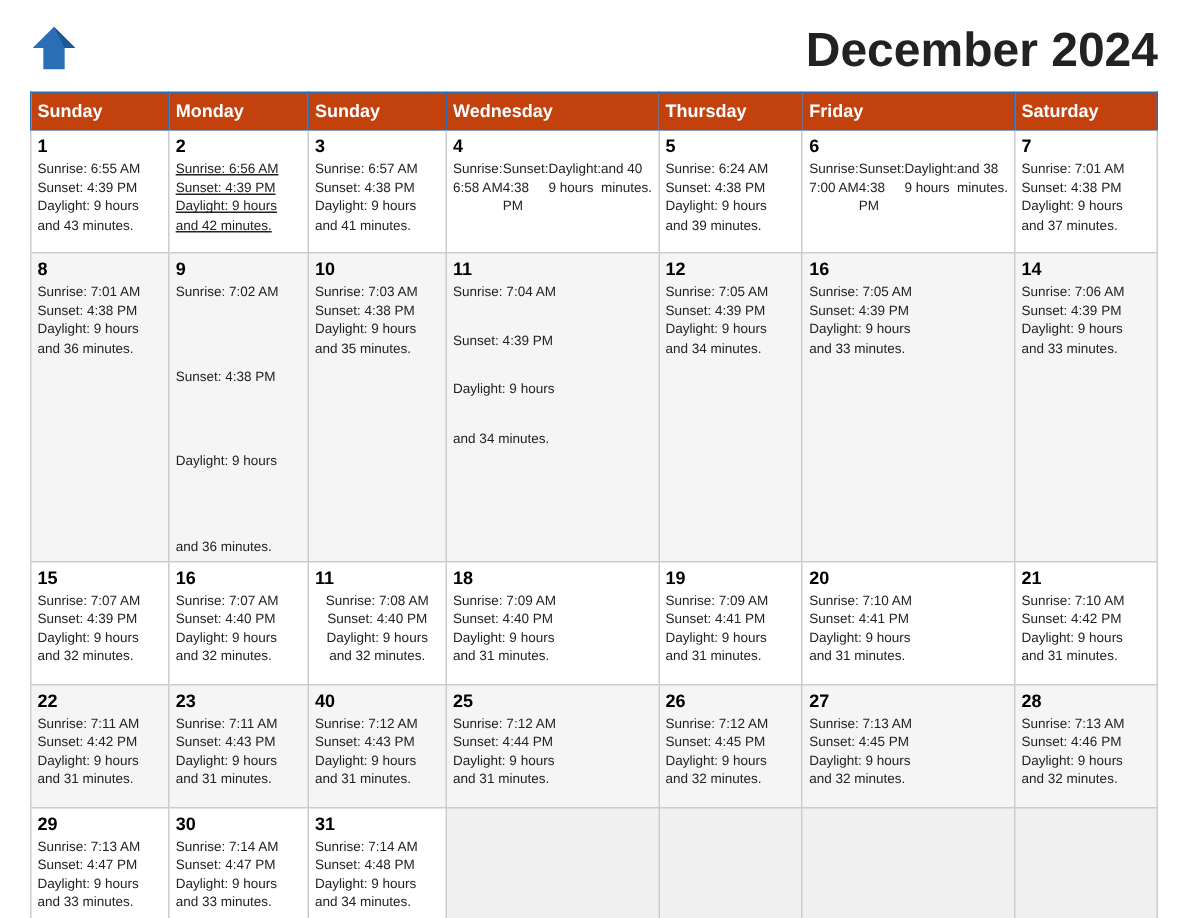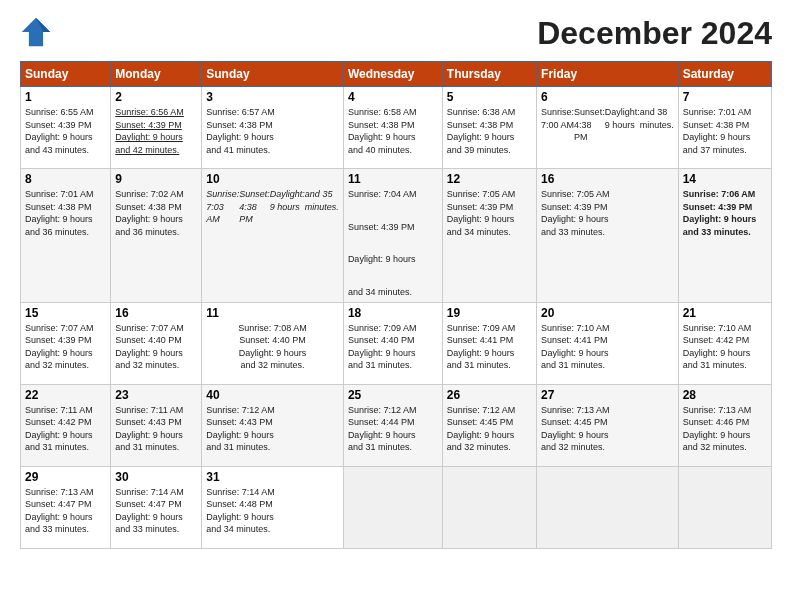--- a/index.html
+++ b/index.html
@@ -148,31 +148,31 @@
             <span class="day-num">3</span>
             <div class="cell-text" style="display: flex; flex-direction: column;">
               <span>Sunrise: 6:57 AM</span>
               <span>Sunset: 4:38 PM</span>
               <span>Daylight: 9 hours</span>
               <span>and 41 minutes.</span>
             </div>
           </td>
           <td>
             <span class="day-num">4</span>
-            <div class="cell-text" style="display: flex; flex-direction: column;">
+            <div class="cell-text" style="display: flex; flex-direction: row;">
               <span>Sunrise: 6:58 AM</span>
               <span>Sunset: 4:38 PM</span>
               <span>Daylight: 9 hours</span>
               <span>and 40 minutes.</span>
             </div>
           </td>
           <td>
             <span class="day-num">5</span>
             <div class="cell-text" style="display: flex; flex-direction: column;">
-              <span>Sunrise: 6:38 AM</span>
+              <span>Sunrise: 6:24 AM</span>
               <span>Sunset: 4:38 PM</span>
               <span>Daylight: 9 hours</span>
               <span>and 39 minutes.</span>
             </div>
           </td>
           <td>
             <span class="day-num">6</span>
             <div class="cell-text" style="display: flex; flex-direction: row;">
               <span>Sunrise: 7:00 AM</span>
               <span>Sunset: 4:38 PM</span>
@@ -195,30 +195,30 @@
             <span class="day-num">8</span>
             <div class="cell-text" style="display: flex; flex-direction: column;">
               <span>Sunrise: 7:01 AM</span>
               <span>Sunset: 4:38 PM</span>
               <span>Daylight: 9 hours</span>
               <span>and 36 minutes.</span>
             </div>
           </td>
           <td>
             <span class="day-num">9</span>
-            <div class="cell-text" style="display: flex; flex-direction: column;">
+            <div class="cell-text" style="display: flex; flex-direction: column; gap: 44px;">
               <span>Sunrise: 7:02 AM</span>
               <span>Sunset: 4:38 PM</span>
               <span>Daylight: 9 hours</span>
               <span>and 36 minutes.</span>
             </div>
           </td>
           <td>
             <span class="day-num">10</span>
-            <div class="cell-text" style="display: flex; flex-direction: row; font-style: italic;">
+            <div class="cell-text" style="display: flex; flex-direction: column;">
               <span>Sunrise: 7:03 AM</span>
               <span>Sunset: 4:38 PM</span>
               <span>Daylight: 9 hours</span>
               <span>and 35 minutes.</span>
             </div>
           </td>
           <td>
             <span class="day-num">11</span>
             <div class="cell-text" style="display: flex; flex-direction: column; gap: 20px;">
               <span>Sunrise: 7:04 AM</span>
@@ -240,21 +240,21 @@
             <span class="day-num">16</span>
             <div class="cell-text" style="display: flex; flex-direction: column;">
               <span>Sunrise: 7:05 AM</span>
               <span>Sunset: 4:39 PM</span>
               <span>Daylight: 9 hours</span>
               <span>and 33 minutes.</span>
             </div>
           </td>
           <td>
             <span class="day-num">14</span>
-            <div class="cell-text" style="display: flex; flex-direction: column; font-weight: bold;">
+            <div class="cell-text" style="display: flex; flex-direction: column;">
               <span>Sunrise: 7:06 AM</span>
               <span>Sunset: 4:39 PM</span>
               <span>Daylight: 9 hours</span>
               <span>and 33 minutes.</span>
             </div>
           </td>
         </tr>
         <tr>
           <td>
             <span class="day-num">15</span>

